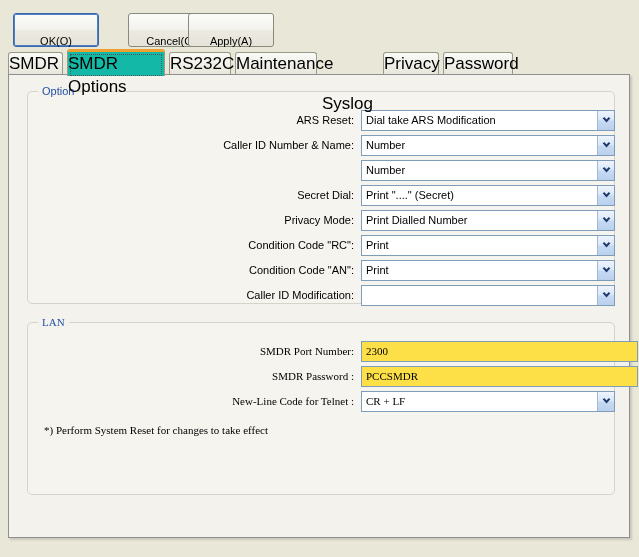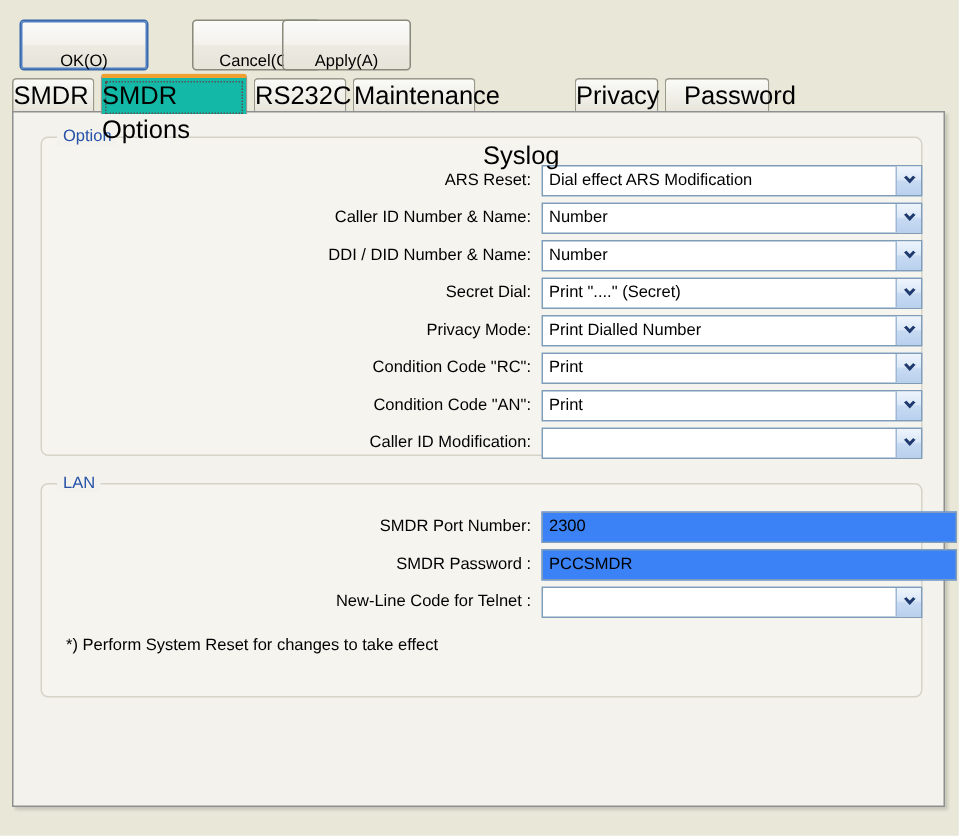--- a/index.html
+++ b/index.html
@@ -106,21 +106,21 @@
   .group-legend {
     position: absolute;
     top: -7px; left: 10px;
     background: #f3f2ec;
     padding: 0 4px;
     color: #2450a8;
     font-size: 11px;
     line-height: 12px;
   }
   #group-option { left: 18px; top: 16px;  width: 588px; height: 213px; }
-  #group-lan    { left: 18px; top: 247px; width: 588px; height: 143px; }
+  #group-lan    { left: 18px; top: 247px; width: 588px; height: 173px; font-family: Liberation Serif, serif; }
 
   
   .field-row {
     position: absolute;
     left: 0;
     width: 100%;
     height: 21px;
   }
   
   .label-wrap {
@@ -160,21 +160,21 @@
     border-left: 1px solid #9fb8d4;
     box-sizing: border-box;
   }
   .combo .combo-arrow svg { position: absolute; left: 4px; top: 6px; }
 
   .textinput {
     position: absolute;
     left: 333px;
     width: 277px;
     height: 21px;
-    background: #3b82f6;
+    background: #fde047;
     border: 1px solid #7f9db9;
     box-sizing: border-box;
   }
   .textinput .ti-text {
     position: absolute;
     left: 4px; top: 0;
     line-height: 19px;
     font-size: 11px;
     color: #000;
     white-space: nowrap;
@@ -197,32 +197,32 @@
   <button class="dlg-button" id="apply-button">Apply(A)</button>
 </div>
 
 <div id="tab-strip">
     <div class="tab" style="left: 0px; width: 55px;"><span style="position: relative; z-index: 2;">SMDR</span></div>
     <div class="tab selected" style="left: 59px; width: 98px;"><span style="position: relative; z-index: 2;">SMDR Options</span><span class="tab-focus"></span></div>
     <div class="tab" style="left: 161px; width: 62px;"><span style="position: relative; z-index: 2;">RS232C</span></div>
     <div class="tab" style="left: 227px; width: 82px;"><span style="position: relative; z-index: 2;">Maintenance</span></div>
     <div class="tab" style="left: 313px; width: 58px; margin-top: 40px;"><span style="position: relative; z-index: 2;">Syslog</span></div>
     <div class="tab" style="left: 375px; width: 56px;"><span style="position: relative; z-index: 2;">Privacy</span></div>
-    <div class="tab" style="left: 435px; width: 70px;"><span style="position: relative; z-index: 2; padding-left: 12px;">Password</span></div>
+    <div class="tab" style="left: 435px; width: 70px;"><span style="position: relative; z-index: 2;">Password</span></div>
   </div>
 
 <div id="tab-panel">
 
   <div class="groupbox" id="group-option">
     <span class="group-legend">Option</span>
     <div id="option-rows">
         <div class="field-row" style="top: 18px;">
           <div class="label-wrap">ARS Reset:</div>
           <div class="combo">
-            <span class="combo-text">Dial effect ARS Modification</span>
+            <span class="combo-text">Dial take ARS Modification</span>
             <span class="combo-arrow">
               <svg width="9" height="7" viewBox="0 0 9 7">
                 <path d="M0.5 1 L4.5 5.4 L8.5 1 L7 1 L4.5 3.6 L2 1 Z" fill="#1f3a6e"></path>
                 <path d="M1.6 0.6 L4.5 3.6 L7.4 0.6" stroke="#1f3a6e" stroke-width="1.6" fill="none"></path>
               </svg>
             </span>
           </div>
         </div>
         <div class="field-row" style="top: 43px;">
           <div class="label-wrap">Caller ID Number &amp; Name:</div>
@@ -230,21 +230,20 @@
             <span class="combo-text">Number</span>
             <span class="combo-arrow">
               <svg width="9" height="7" viewBox="0 0 9 7">
                 <path d="M0.5 1 L4.5 5.4 L8.5 1 L7 1 L4.5 3.6 L2 1 Z" fill="#1f3a6e"></path>
                 <path d="M1.6 0.6 L4.5 3.6 L7.4 0.6" stroke="#1f3a6e" stroke-width="1.6" fill="none"></path>
               </svg>
             </span>
           </div>
         </div>
         <div class="field-row" style="top: 68px;">
-          <div class="label-wrap">DDI / DID Number &amp; Name:</div>
           <div class="combo">
             <span class="combo-text">Number</span>
             <span class="combo-arrow">
               <svg width="9" height="7" viewBox="0 0 9 7">
                 <path d="M0.5 1 L4.5 5.4 L8.5 1 L7 1 L4.5 3.6 L2 1 Z" fill="#1f3a6e"></path>
                 <path d="M1.6 0.6 L4.5 3.6 L7.4 0.6" stroke="#1f3a6e" stroke-width="1.6" fill="none"></path>
               </svg>
             </span>
           </div>
         </div>
@@ -321,20 +320,21 @@
         </div>
         <div class="field-row" style="top: 43px;">
           <div class="label-wrap">SMDR Password :</div>
           <div class="textinput">
             <span class="ti-text">PCCSMDR</span>
           </div>
         </div>
         <div class="field-row" style="top: 68px;">
           <div class="label-wrap">New-Line Code for Telnet :</div>
           <div class="combo">
+            <span class="combo-text">CR + LF</span>
             <span class="combo-arrow">
               <svg width="9" height="7" viewBox="0 0 9 7">
                 <path d="M0.5 1 L4.5 5.4 L8.5 1 L7 1 L4.5 3.6 L2 1 Z" fill="#1f3a6e"></path>
                 <path d="M1.6 0.6 L4.5 3.6 L7.4 0.6" stroke="#1f3a6e" stroke-width="1.6" fill="none"></path>
               </svg>
             </span>
           </div>
         </div>
       </div>
     <div class="note" id="lan-note" style="top: 101px; text-align: right;">*) Perform System Reset for changes to take effect</div>

